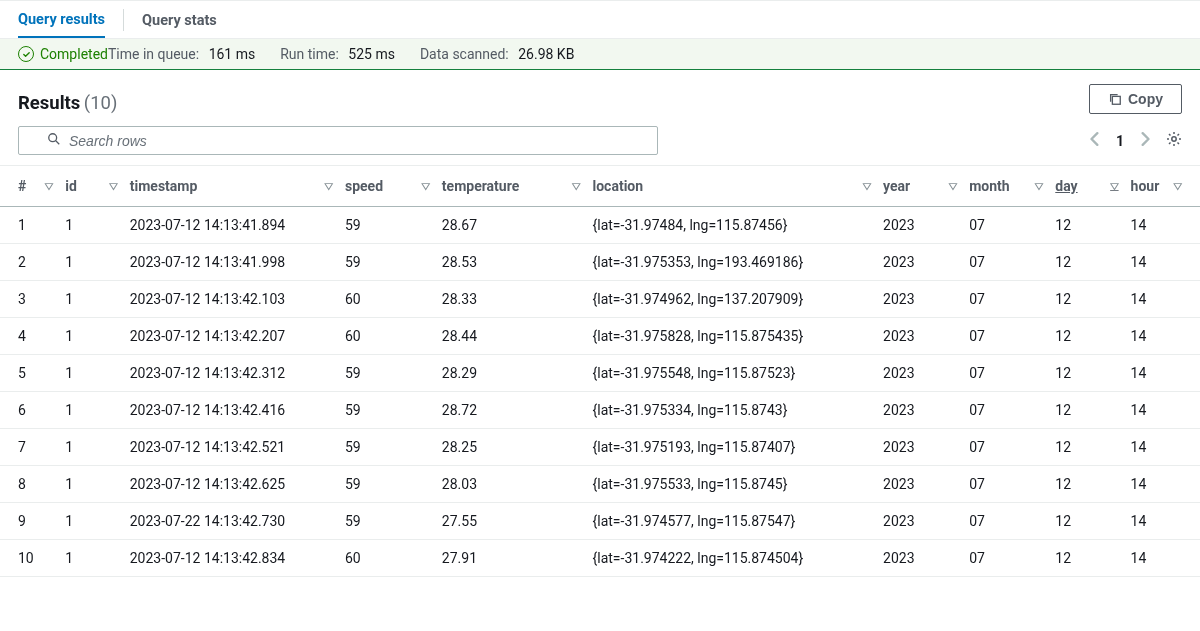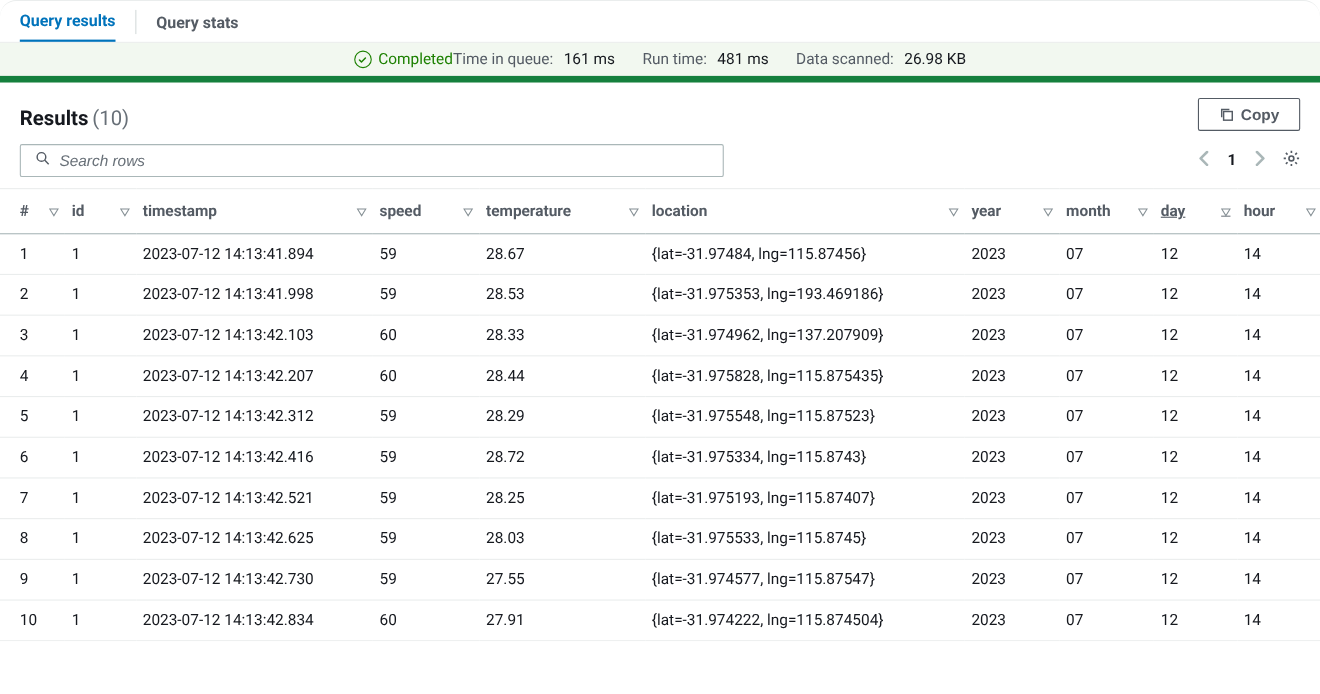--- a/index.html
+++ b/index.html
@@ -1,62 +1,62 @@
 <!DOCTYPE html>
 <html><head>
 <meta charset="utf-8">
 <style>
 * { box-sizing: border-box; margin: 0; padding: 0; }
 body { font-family: -apple-system, BlinkMacSystemFont, "Segoe UI", Roboto, Helvetica, Arial, sans-serif; font-size: 14px; color: #16191f; background: #fff; }
 
-.container { width: 1200px; border-top: 1px solid #eaeded; border-radius: 15px; }
+.container { width: 1200px; border-top: 1px solid #eaeded; }
 
 
 .tabs { display: flex; align-items: center; border-bottom: 1px solid #eaeded; padding-left: 18px; }
 .tab { padding: 10px 0 8px; font-size: 14.5px; font-weight: 700; color: #545b64; cursor: pointer; }
 .tab.active { color: #0073bb; border-bottom: 2px solid #0073bb; }
 .tab-divider { width: 1px; height: 22px; background: #d5dbdb; margin: 0 18px; }
 
 
-.status-bar { display: flex; align-items: center; justify-content: center; background: #f2f8f0; border-bottom: 6px solid #15803d; padding: 7px 18px; }
+.status-bar { display: flex; align-items: center; justify-content: flex-start; background: #f2f8f0; border-bottom: 1px solid #15803d; padding: 7px 18px; }
 .status-left { display: flex; align-items: center; gap: 6px; color: #1d8102; font-size: 14px; }
 .check-icon { width: 16px; height: 16px; border: 1.5px solid #1d8102; border-radius: 50%; display: inline-flex; align-items: center; justify-content: center; }
 .check-icon svg { display: block; }
 .status-right { display: flex; align-items: center; gap: 25px; font-size: 14px; color: #545b64; }
 .stat-label { color: #545b64; margin-right: 6px; }
 .stat-value { color: #16191f; }
 
 
 .header-row { display: flex; align-items: flex-end; justify-content: space-between; padding: 14px 18px 12px; }
 .results-title { font-size: 18.5px; font-weight: 700; color: #16191f; }
 .results-count { font-weight: 400; color: #687078; }
 .header-actions { display: flex; gap: 20px; }
 .btn { display: inline-flex; align-items: center; gap: 6px; padding: 6px 18px; border: 1px solid #545b64; border-radius: 2px; background: #fff; font-size: 14px; font-weight: 700; color: #545b64; cursor: pointer; }
 .btn svg { display: block; }
 
 
 .search-row { display: flex; align-items: center; justify-content: space-between; padding: 0 18px 10px; }
-.search-wrap { display: flex; align-items: center; width: 640px; border: 1px solid #aab7b8; border-radius: 2px; padding: 5px 13px; }
+.search-wrap { display: flex; align-items: center; width: 640px; border: 1px solid #aab7b8; border-radius: 2px; padding: 5px 28px; }
 .search-wrap svg { flex-shrink: 0; }
 .search-input { border: none; outline: none; font-size: 14px; margin-left: 8px; flex: 1; color: #16191f; }
 .search-input::placeholder { color: #687078; font-style: italic; }
 .pager { display: flex; align-items: center; gap: 16px; color: #545b64; }
 .pager .page-num { color: #16191f; font-weight: 700; font-size: 14px; }
 .pager .chev { color: #aab7b8; cursor: pointer; }
 .pager .gear { color: #545b64; cursor: pointer; }
 
 
 table { width: 100%; border-collapse: collapse; }
 th, td { text-align: left; padding: 10px 6px; font-size: 14px; border-bottom: 1px solid #eaeded; }
 th { font-weight: 700; color: #545b64; border-top: 1px solid #eaeded; border-bottom: 1px solid #aab7b8; padding-top: 12px; padding-bottom: 12px; }
 th .th-inner { display: flex; align-items: center; justify-content: space-between; gap: 6px; }
 .filter-tri { color: #879196; font-size: 11px; cursor: pointer; transform: scaleY(0.8); }
 td { color: #16191f; }
 th:first-child, td:first-child { padding-left: 18px; }
-th:last-child, td:last-child { padding-right: 4px; }
+th:last-child, td:last-child { padding-right: 18px; }
 
 
 .col-idx { width: 55px; }
 .col-id { width: 60px; }
 .col-ts { width: 200px; }
 .col-speed { width: 90px; }
 .col-temp { width: 140px; }
 .col-loc { width: 270px; }
 .col-year { width: 80px; margin-left: 12px; }
 .col-month { width: 80px; }
@@ -78,21 +78,21 @@
     <div class="status-left">
       <span class="check-icon">
         <svg width="9" height="9" viewBox="0 0 10 10">
             <path d="M2 5 L4 7 L8 3" stroke="#1d8102" stroke-width="1.5" fill="none" stroke-linecap="round" stroke-linejoin="round"></path>
           </svg>
       </span>
       <span>Completed</span>
     </div>
     <div class="status-right">
       <span><span class="stat-label">Time in queue:</span> <span class="stat-value">161 ms</span></span>
-      <span><span class="stat-label">Run time:</span> <span class="stat-value">481 ms</span></span>
+      <span><span class="stat-label">Run time:</span> <span class="stat-value">525 ms</span></span>
       <span><span class="stat-label">Data scanned:</span> <span class="stat-value">26.98 KB</span></span>
     </div>
   </div>
 
   <div class="header-row">
     <div>
       <span class="results-title">Results</span>
       <span class="results-title results-count">(10)</span>
     </div>
     <div class="header-actions">
@@ -306,21 +306,21 @@
           <td>28.03</td>
           <td>{lat=-31.975533, lng=115.8745}</td>
           <td>2023</td>
           <td>07</td>
           <td>12</td>
           <td>14</td>
         </tr>
         <tr>
           <td>9</td>
           <td>1</td>
-          <td>2023-07-12 14:13:42.730</td>
+          <td>2023-07-22 14:13:42.730</td>
           <td>59</td>
           <td>27.55</td>
           <td>{lat=-31.974577, lng=115.87547}</td>
           <td>2023</td>
           <td>07</td>
           <td>12</td>
           <td>14</td>
         </tr>
         <tr>
           <td>10</td>

